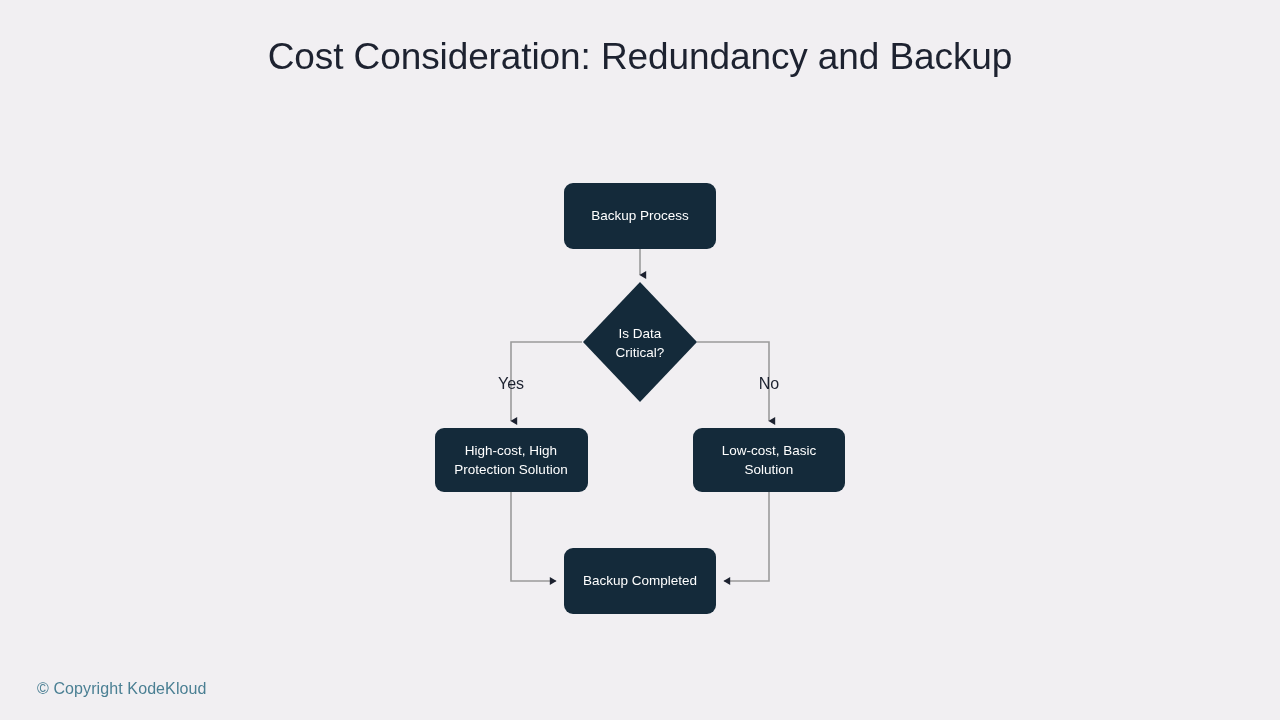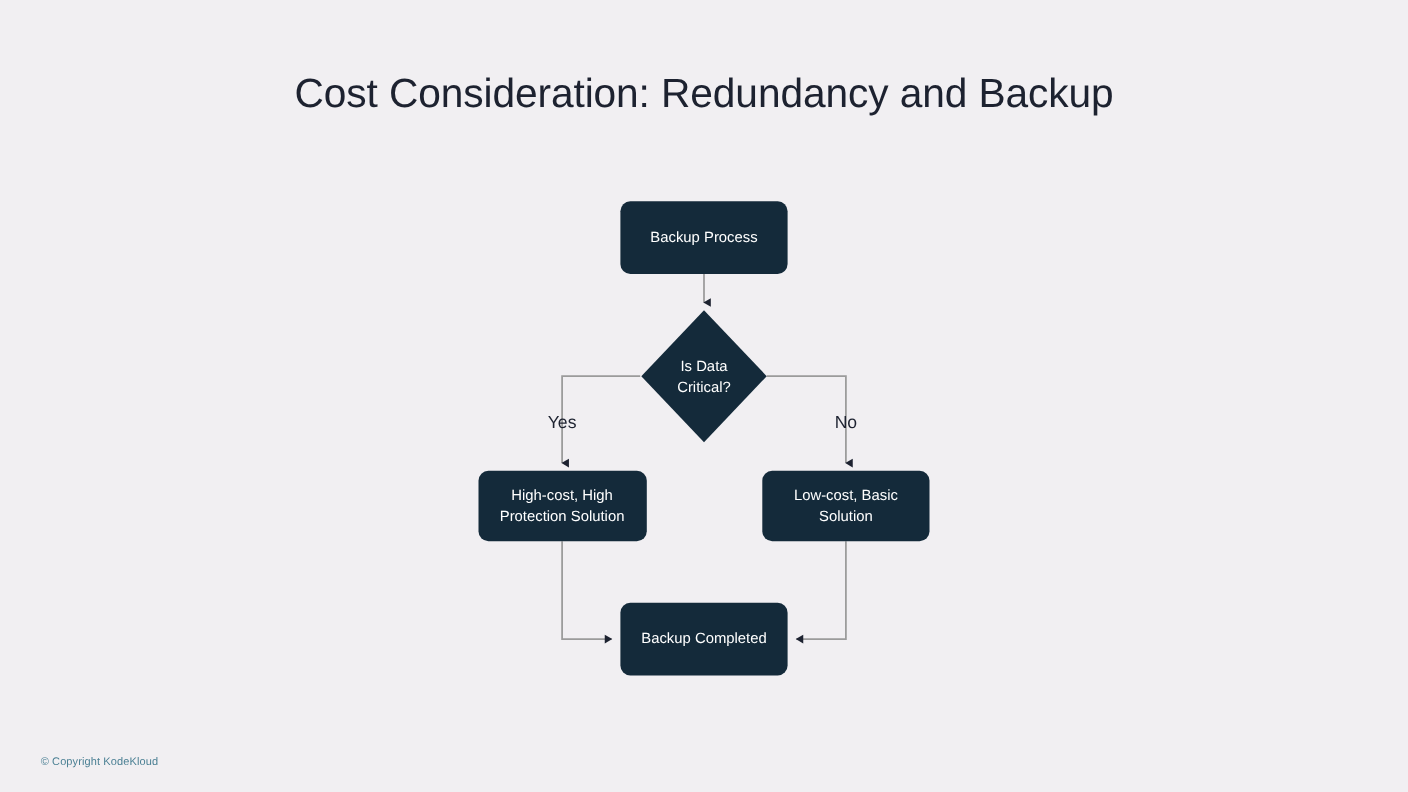--- a/index.html
+++ b/index.html
@@ -15,21 +15,21 @@
     position: relative;
   }
   #slide {
     position: absolute;
     inset: 0;
     width: 1280px;
     height: 720px;
   }
   #slide-title {
     position: absolute;
-    top: 64px;
+    top: 36px;
     left: 0;
     width: 1280px;
     text-align: center;
     font-size: 37px;
     font-weight: 400;
     letter-spacing: -0.1px;
     color: #1d2230;
     white-space: nowrap;
   }
   #flowchart {
@@ -58,21 +58,21 @@
     fill: #1d2230;
     font-family: "Liberation Sans", sans-serif;
     font-size: 16px;
     text-anchor: middle;
     dominant-baseline: middle;
   }
   #copyright {
     position: absolute;
     left: 37px;
     bottom: 22px;
-    font-size: 10px;
+    font-size: 16px;
     color: #4a7f93;
     letter-spacing: 0.1px;
   }
 </style>
 </head>
 <body>
 
 <div id="slide">
 
   <div id="slide-title">Cost Consideration: Redundancy and Backup</div>

